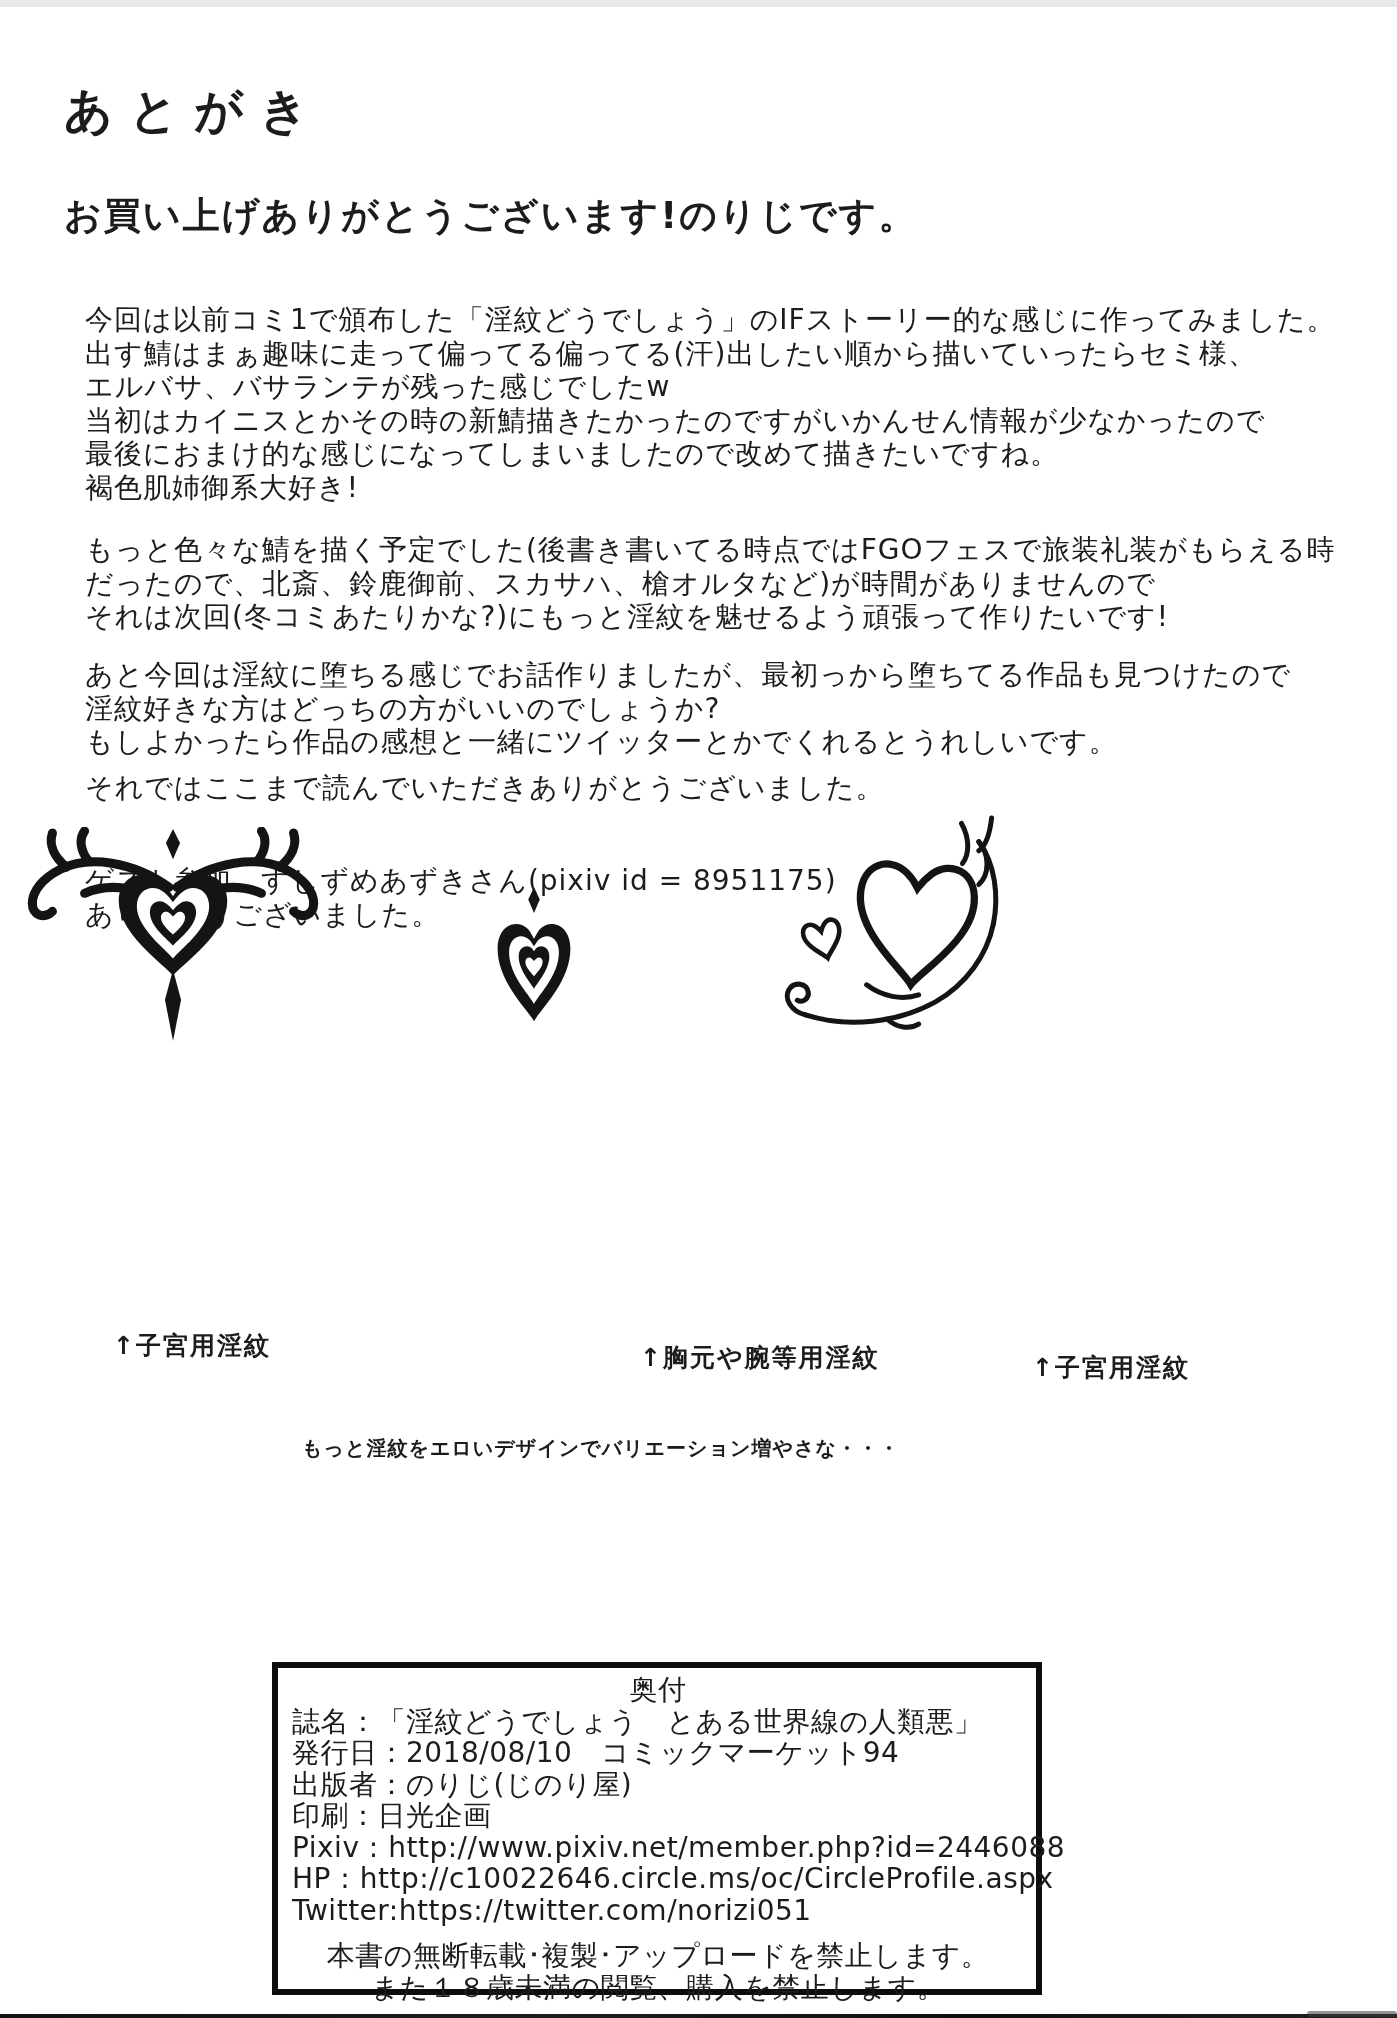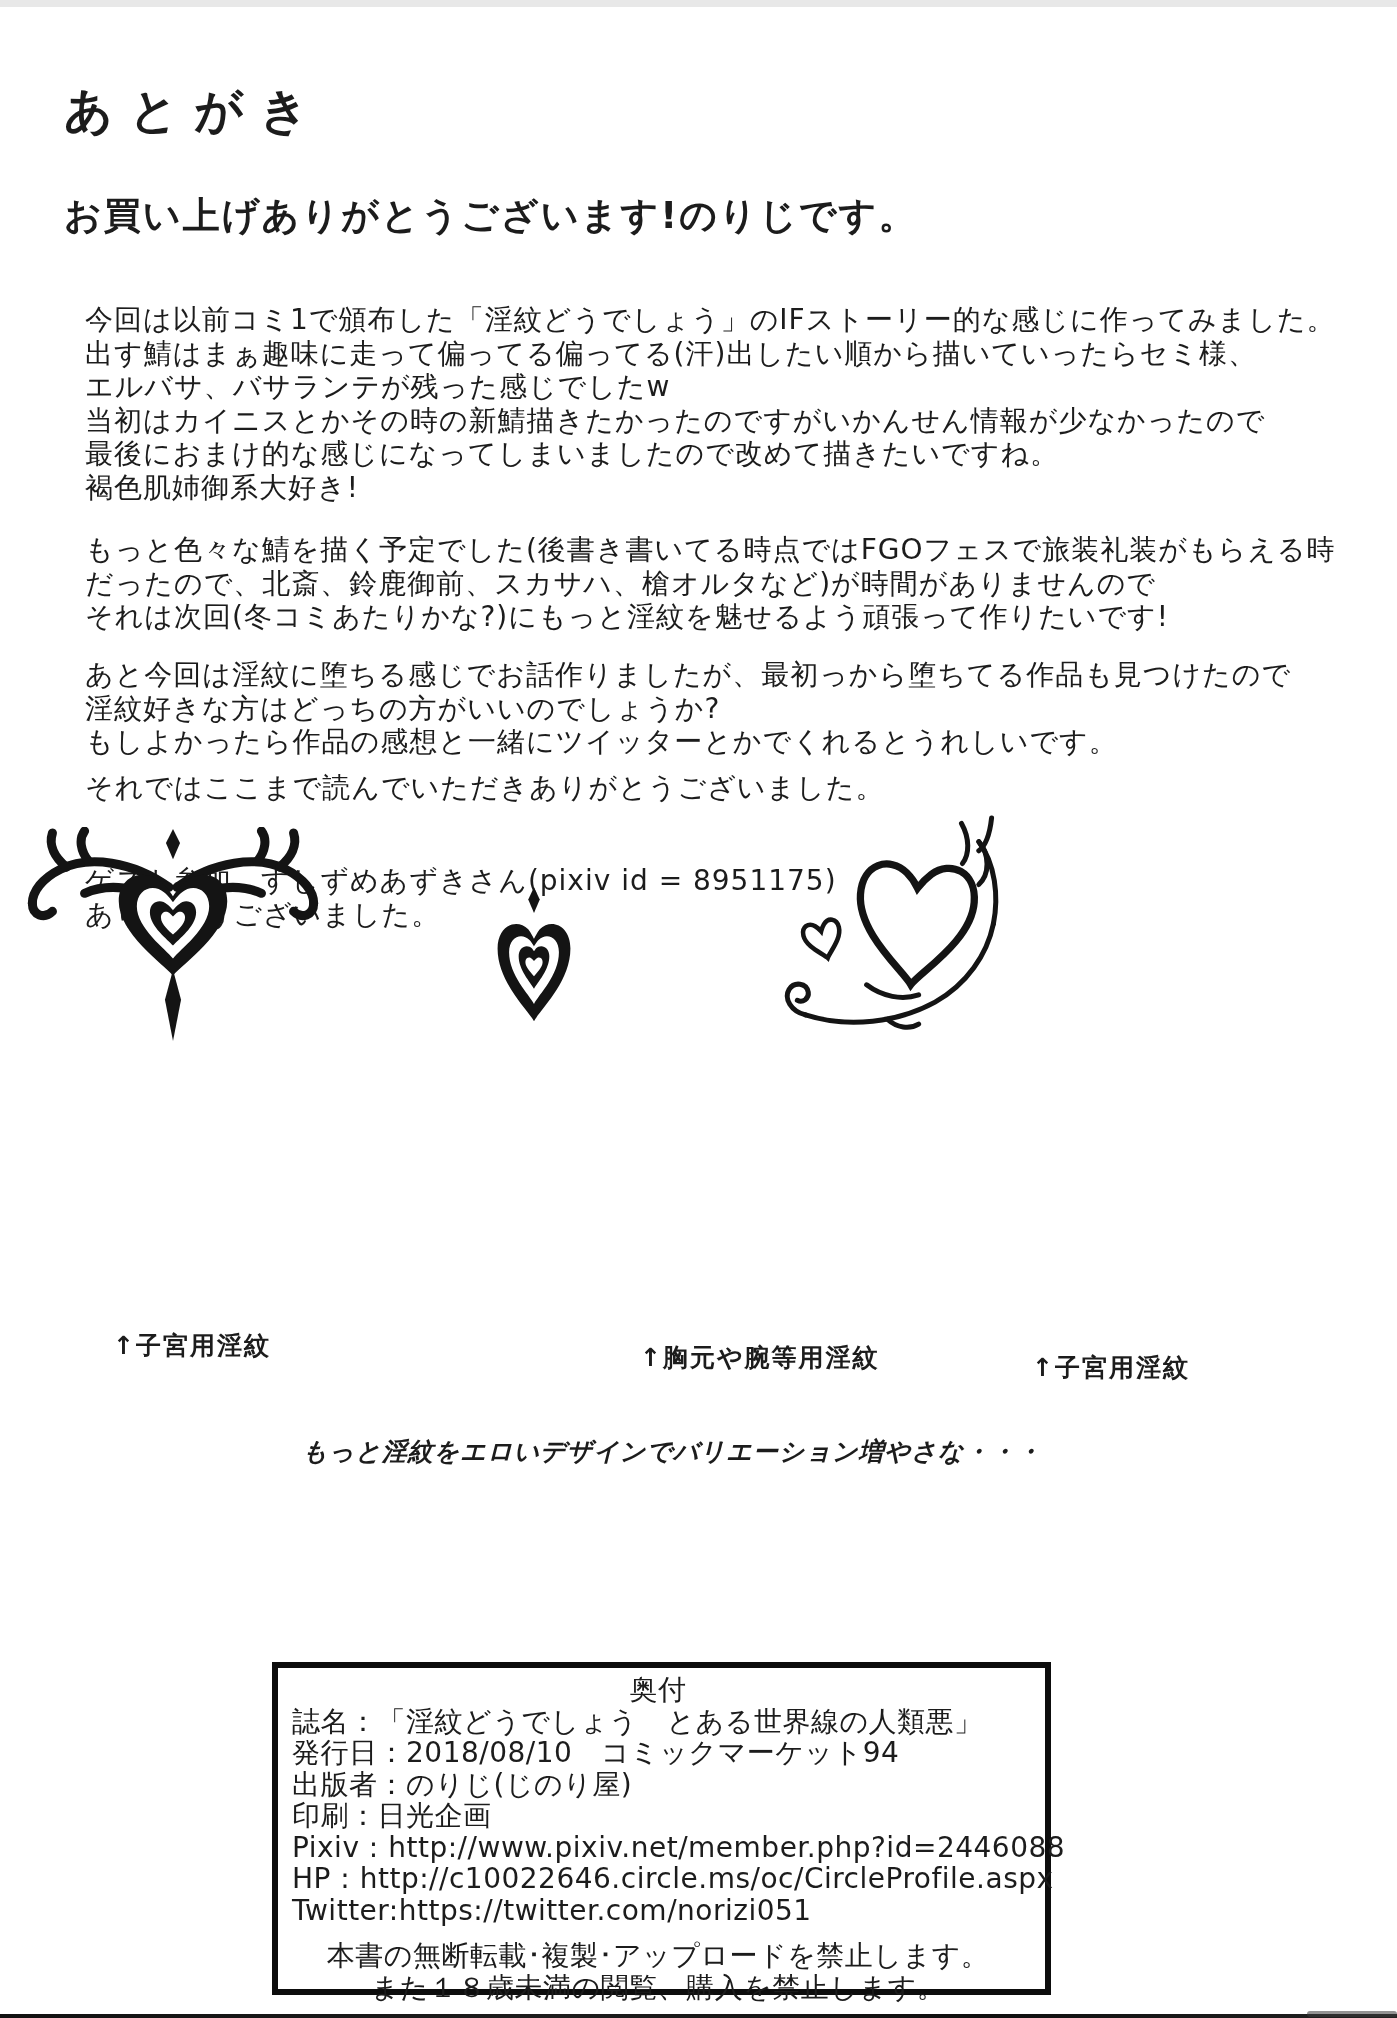--- a/index.html
+++ b/index.html
@@ -38,28 +38,28 @@
   .crest-caption{
     position:absolute;
     font-size:25px;letter-spacing:2px;font-weight:700;
     white-space:nowrap;
   }
   .cap1{left:113px;top:1322px;}
   .cap2{left:640px;top:1334px;}
   .cap3{left:1032px;top:1344px;}
   .note-line{
     position:absolute;left:302px;top:1428px;
-    font-size:25px;letter-spacing:1px;font-weight:700;white-space:nowrap;font-style:italic;
+    font-size:20px;letter-spacing:1px;font-weight:700;white-space:nowrap;
   }
   .colophon{
     position:absolute;left:272px;top:1655px;
     width:732px;height:315px;
     border:6px solid #0d0d0d;
     background:#fff;
-    padding:6px 21px 0 14px;
+    padding:6px 12px 0 14px;
     font-size:28px;line-height:31.5px;
     letter-spacing:0.5px;
   }
   .colophon .c-title{text-align:center;font-weight:400;}
   .colophon .c-line{white-space:nowrap;}
   .colophon .c-notice{text-align:center;white-space:nowrap;}
   .notice-block{margin-top:14px;}
   .scan-edge-bottom{
     position:absolute;left:0;bottom:0;width:100%;height:11px;
     background:linear-gradient(90deg,#111 0%,#1d1d1d 40%,#0e0e0e 70%,#222 100%);

